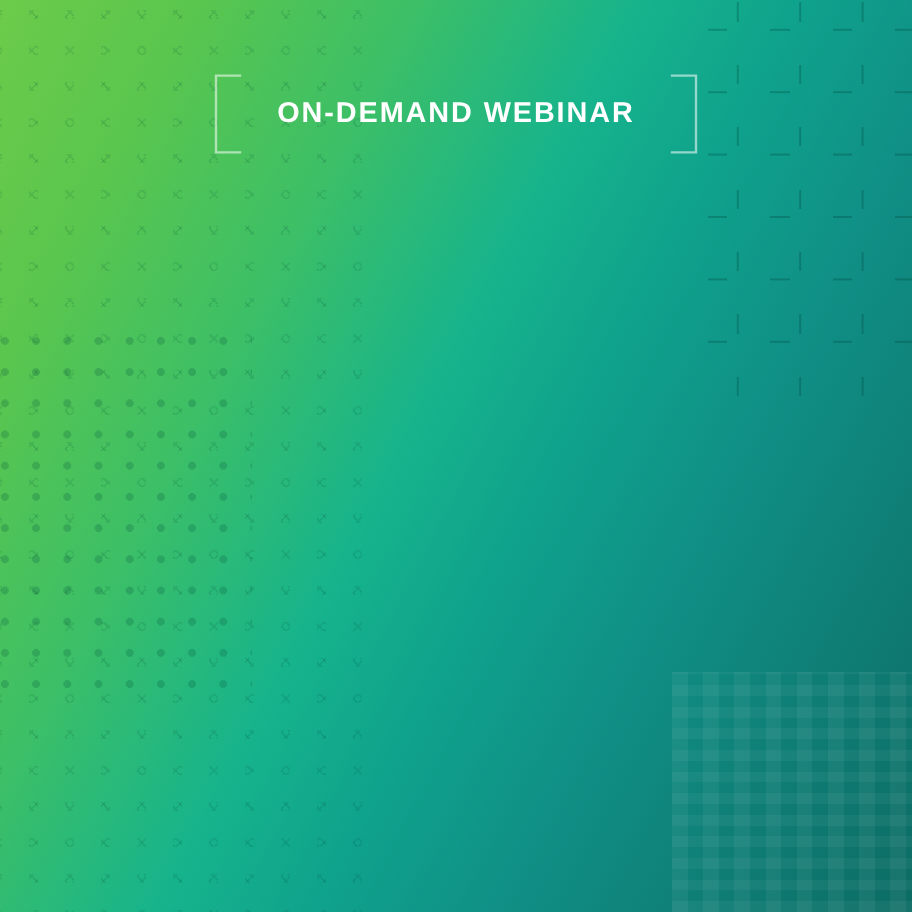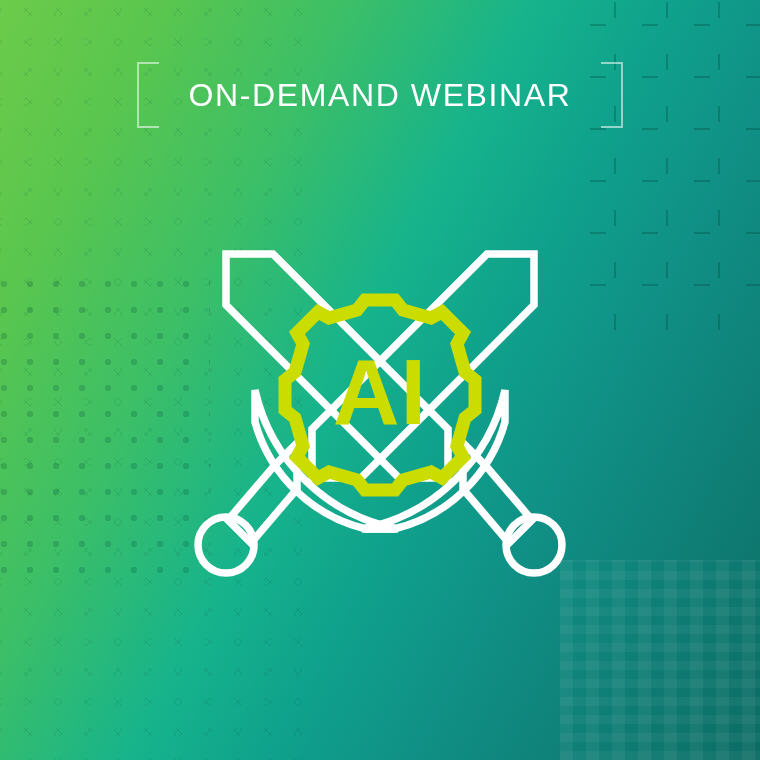--- a/index.html
+++ b/index.html
@@ -115,22 +115,22 @@
     height: 66px;
     box-sizing: border-box;
     border-top: 2px solid rgba(255,255,255,0.55);
     border-bottom: 2px solid rgba(255,255,255,0.55);
   }
   #bracket-left  { border-left: 2px solid rgba(255,255,255,0.55); }
   #bracket-right { border-right: 2px solid rgba(255,255,255,0.55); }
 
   #eyebrow-text {
     color: #ffffff;
-    font-size: 32px;
-    font-weight: normal;
+    font-size: 24px;
+    font-weight: bold;
     letter-spacing: 1.6px;
     line-height: 1;
     white-space: nowrap;
   }
 
   
   #emblem-wrap {
     position: absolute;
     left: 50%;
     top: 232px;
@@ -169,94 +169,14 @@
   <div class="pattern-layer" id="pattern-dots-left"></div>
   <div class="pattern-layer" id="pattern-plus-right"></div>
   <div class="pattern-layer" id="pattern-blocks-right"></div>
 
   <div id="eyebrow">
     <span class="bracket" id="bracket-left"></span>
     <span id="eyebrow-text">ON-DEMAND WEBINAR</span>
     <span class="bracket" id="bracket-right"></span>
   </div>
 
-  <div id="emblem-wrap">
-    <svg id="emblem-svg" viewBox="0 0 400 362" xmlns="http://www.w3.org/2000/svg">
-
-      <g>
-
-        <path class="sword-stroke" d="M 46 22
-                 L 93 22
-                 L 268 197
-                 L 268 246
-                 L 219 246
-                 L 46 73
-                 Z"></path>
-
-        <path class="sword-stroke" d="M 325 158
-                 L 325 190
-                 A 152 152 0 0 1 214 297
-                 L 182 297
-                 A 182 182 0 0 0 325 158 Z"></path>
-
-        <path class="sword-stroke" d="M 283 211 L 306 234 L 352 288 L 329 311 L 283 257 Z"></path>
-
-        <circle class="sword-stroke" cx="354" cy="313" r="28"></circle>
-      </g>
-
-      <g transform="translate(400,0) scale(-1,1)">
-        <path class="sword-stroke" d="M 46 22
-                 L 93 22
-                 L 268 197
-                 L 268 246
-                 L 219 246
-                 L 46 73
-                 Z"></path>
-        <path class="sword-stroke" d="M 325 158
-                 L 325 190
-                 A 152 152 0 0 1 214 297
-                 L 182 297
-                 A 182 182 0 0 0 325 158 Z"></path>
-        <path class="sword-stroke" d="M 283 211 L 306 234 L 352 288 L 329 311 L 283 257 Z"></path>
-        <circle class="sword-stroke" cx="354" cy="313" r="28"></circle>
-      </g>
-
-      <g>
-
-        <path class="gear-stroke" d="M 185 68
-                 L 215 68
-                 L 223 78
-                 L 251 86
-                 L 262 80
-                 L 283 101
-                 L 277 112
-                 L 285 140
-                 L 295 148
-                 L 295 178
-                 L 285 186
-                 L 277 214
-                 L 283 225
-                 L 262 246
-                 L 251 240
-                 L 223 248
-                 L 215 258
-                 L 185 258
-                 L 177 248
-                 L 149 240
-                 L 138 246
-                 L 117 225
-                 L 123 214
-                 L 115 186
-                 L 105 178
-                 L 105 148
-                 L 115 140
-                 L 123 112
-                 L 117 101
-                 L 138 80
-                 L 149 86
-                 L 177 78
-                 Z"></path>
-        <text id="ai-text" x="200" y="192" text-anchor="middle">AI</text>
-      </g>
-    </svg>
-  </div>
 
 </div>
 
 </body></html>

